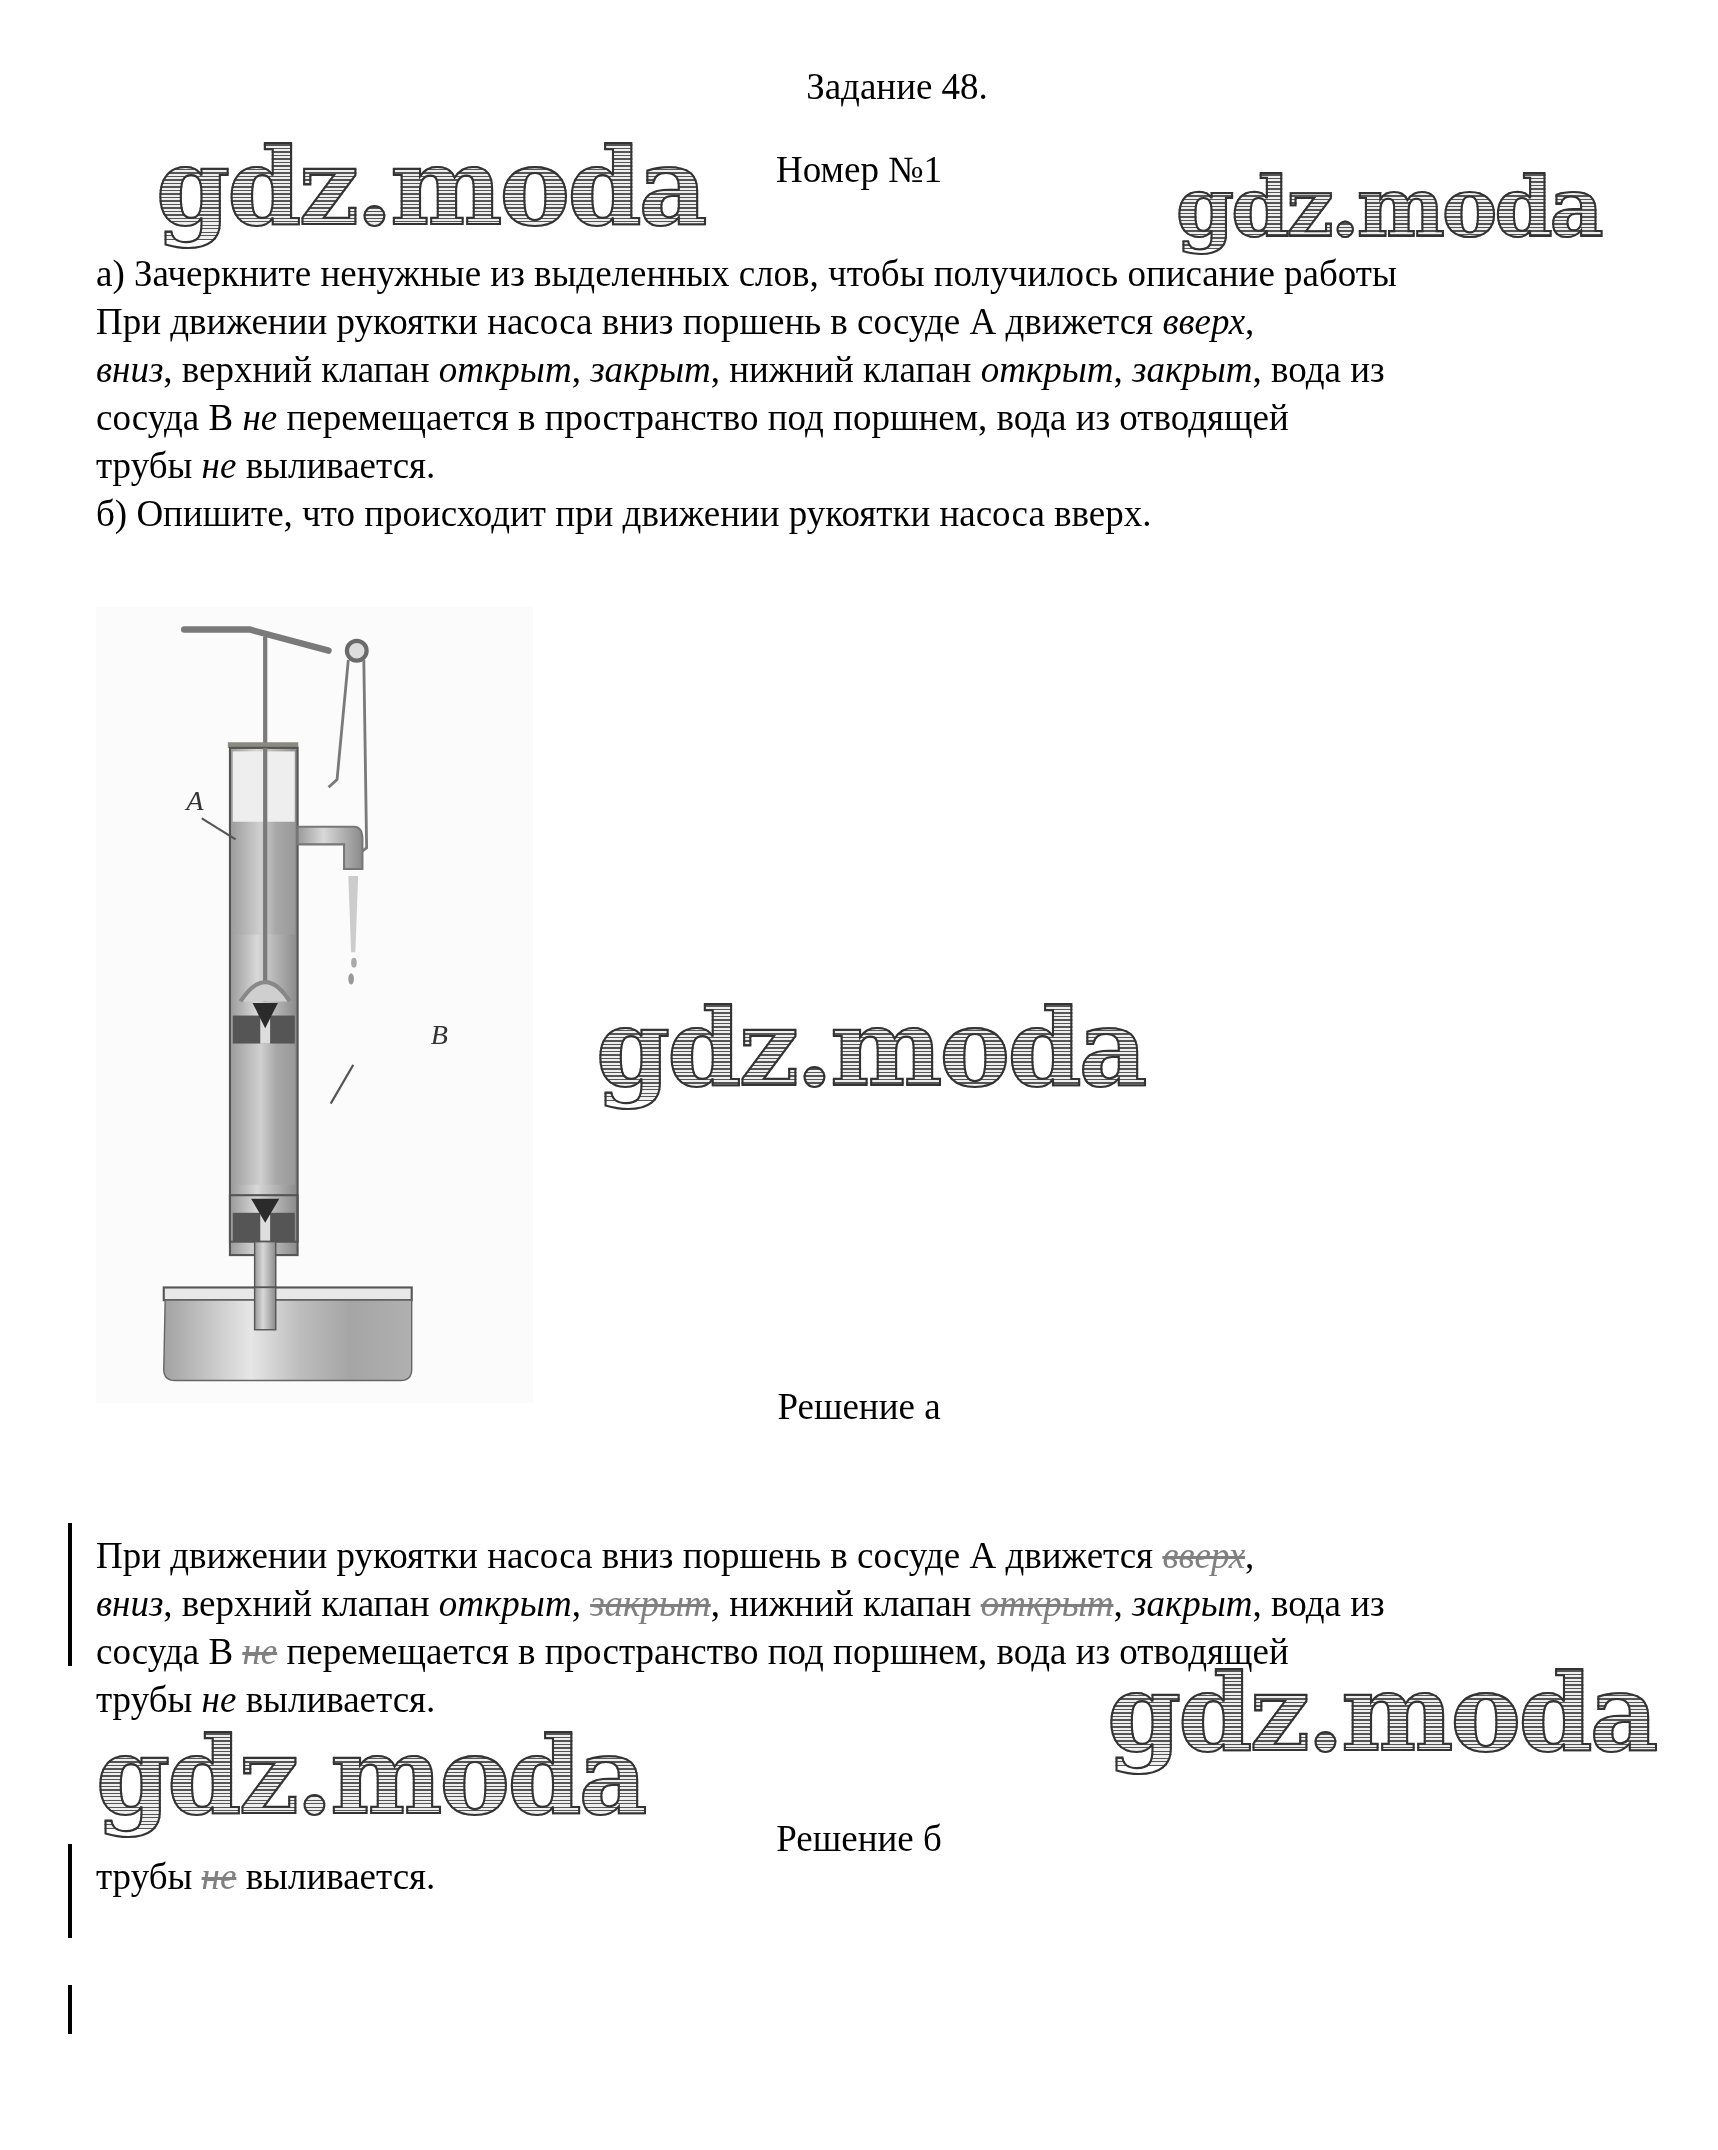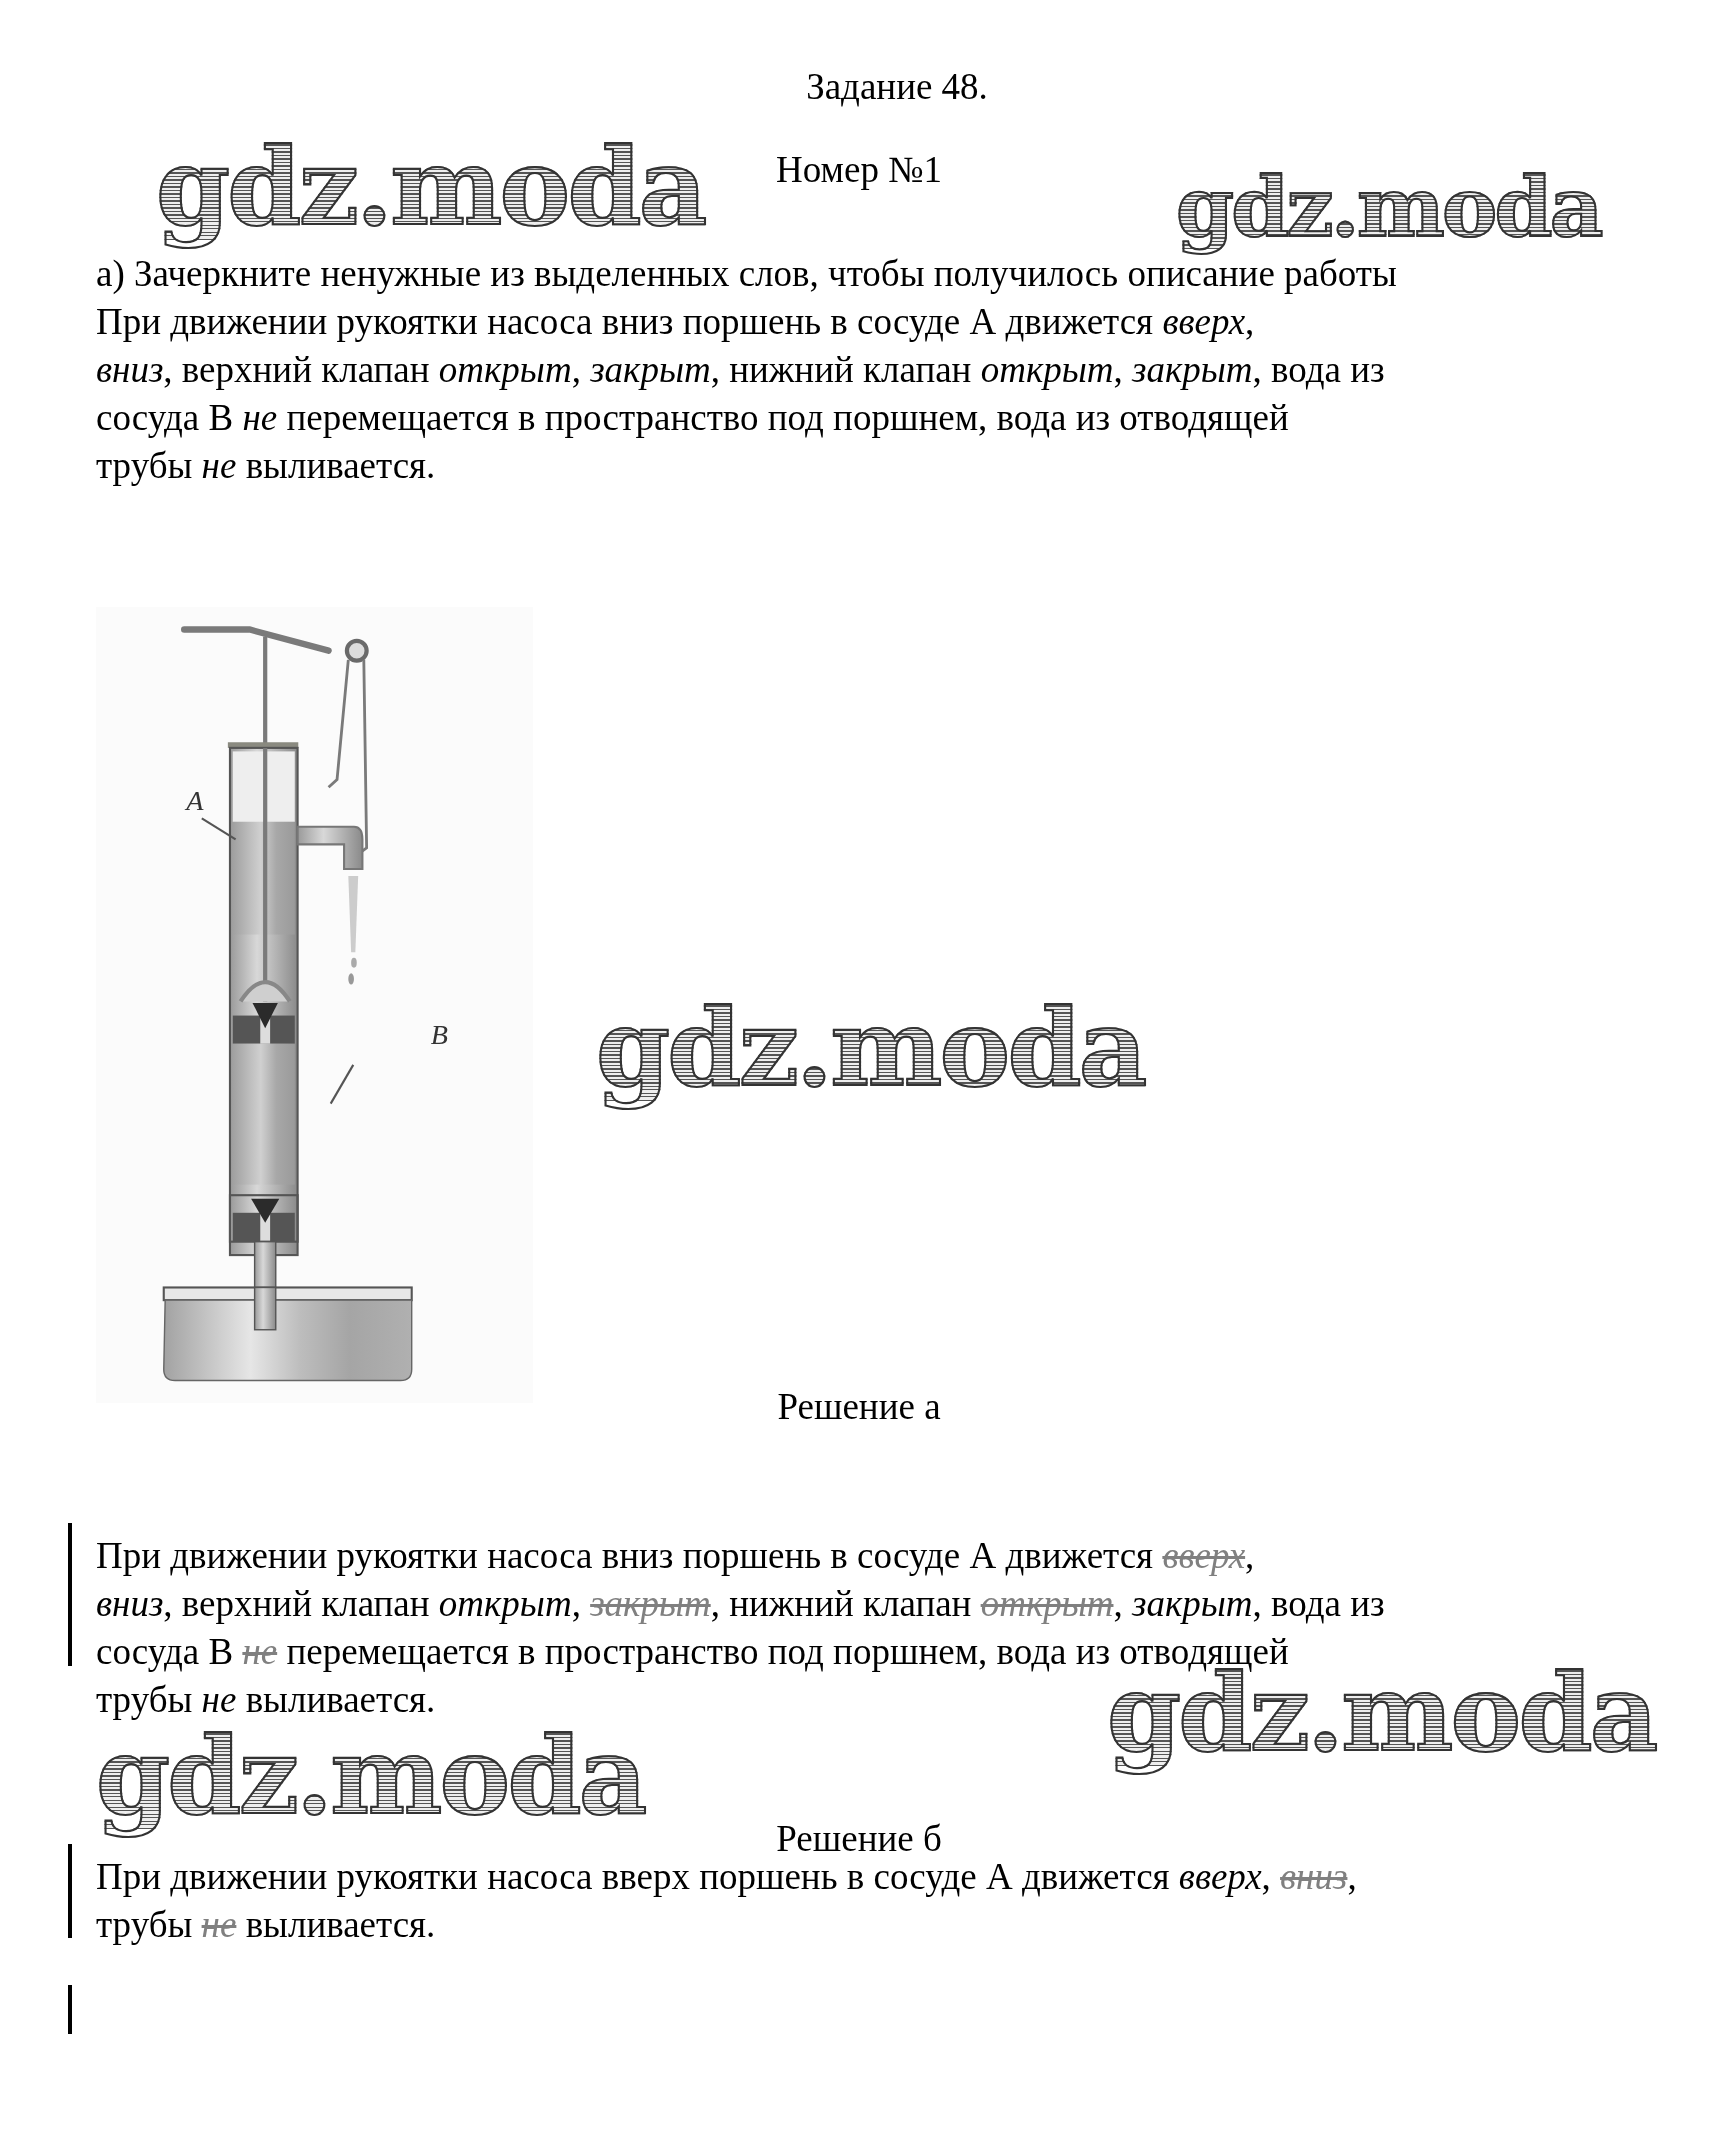--- a/index.html
+++ b/index.html
@@ -44,20 +44,21 @@
 <div class="wm wm-lg" style="left:596px; top:995px;">gdz.moda</div>
 <div class="wm wm-lg" style="left:1107px; top:1660px;">gdz.moda</div>
 <div class="wm wm-lg" style="left:96px; top:1723px;">gdz.moda</div>
 
 <div class="para" style="top:229px;margin-top:21px;">
   <span class="line">а) Зачеркните ненужные из выделенных слов, чтобы получилось описание работы</span>
   <span class="line"><span>При движении рукоятки насоса вниз поршень в сосуде А движется </span><i>вверх</i><span>,</span></span>
   <span class="line"><i>вниз</i><span>, верхний клапан </span><i>открыт</i><span>, </span><i>закрыт</i><span>, нижний клапан </span><i>открыт</i><span>, </span><i>закрыт</i><span>, вода из</span></span>
   <span class="line"><span>сосуда В </span><i>не</i><span> перемещается в пространство под поршнем, вода из отводящей</span></span>
   <span class="line"><span>трубы </span><i>не</i><span> выливается.</span></span>
+  <span class="line">б) Опишите, что происходит при движении рукоятки насоса вверх.</span>
 </div>
 
 <div class="figure">
   <svg width="437" height="796" viewBox="0 0 620 1130">
     <defs>
       <linearGradient id="metal" x1="0" x2="1" y1="0" y2="0">
         <stop offset="0" stop-color="#9a9a9a"></stop>
           <stop offset="0.4" stop-color="#d8d8d8"></stop>
           <stop offset="1" stop-color="#8a8a8a"></stop>
       </linearGradient>
@@ -128,16 +129,15 @@
   <span class="line"><span>При движении рукоятки насоса вниз поршень в сосуде А движется </span><span class="struck">вверх</span><span>,</span></span>
   <span class="line"><i>вниз</i><span>, верхний клапан </span><i>открыт</i><span>, </span><span class="struck">закрыт</span><span>, нижний клапан </span><span class="struck">открыт</span><span>, </span><i>закрыт</i><span>, вода из</span></span>
   <span class="line"><span>сосуда В </span><span class="struck">не</span><span> перемещается в пространство под поршнем, вода из отводящей</span></span>
   <span class="line"><span>трубы </span><i>не</i><span> выливается.</span></span>
 </div>
 
 <div class="center-title" style="top:1818px;">Решение б</div>
 <div class="bar" style="top:1844px; height:94px;"></div>
 <div class="bar" style="top:1985px; height:49px;"></div>
 <div class="para" style="top:1853px;">
-  <span class="line"><span>При движении рукоятки насоса вверх поршень в сосуде А движется </span><i>вверх</i><span>, </span><span class="struck">вниз</span><span>,</span></span>
   <span class="line"><span>трубы </span><span class="struck">не</span><span> выливается.</span></span>
 </div>
 
 
 </body></html>

